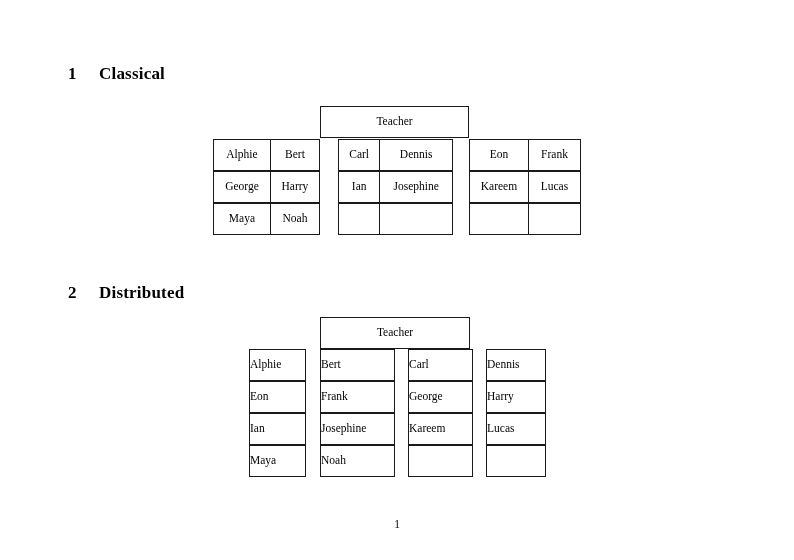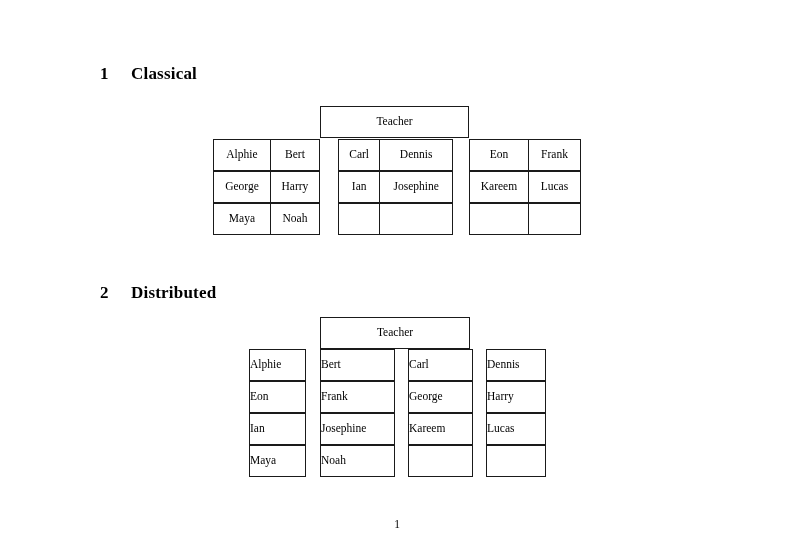--- a/index.html
+++ b/index.html
@@ -22,21 +22,20 @@
   }
 
   
   .section-heading {
     position: absolute;
     font-size: 17px;
     font-weight: bold;
     letter-spacing: 0.2px;
     white-space: nowrap;
     line-height: 1;
-    margin-left: 32px;
   }
   .section-heading .sec-num {
     display: inline-block;
     width: 31px;
   }
   #heading-classical   { left: 68px; top: 65px; }
   #heading-distributed { left: 68px; top: 284px; }
 
   
   .tbl {

